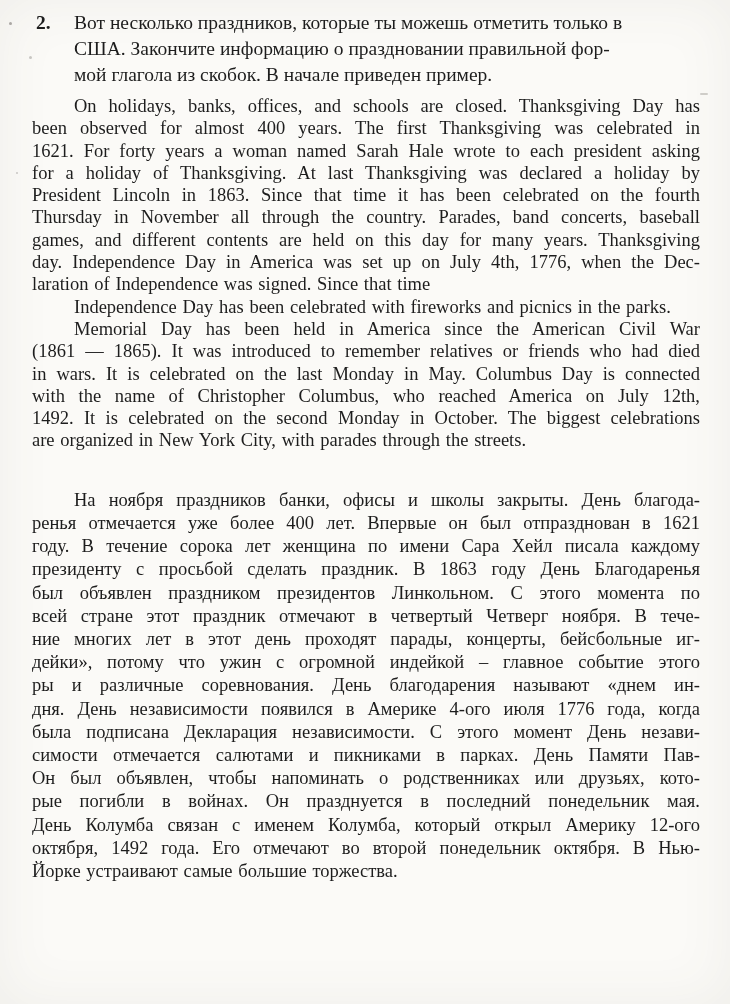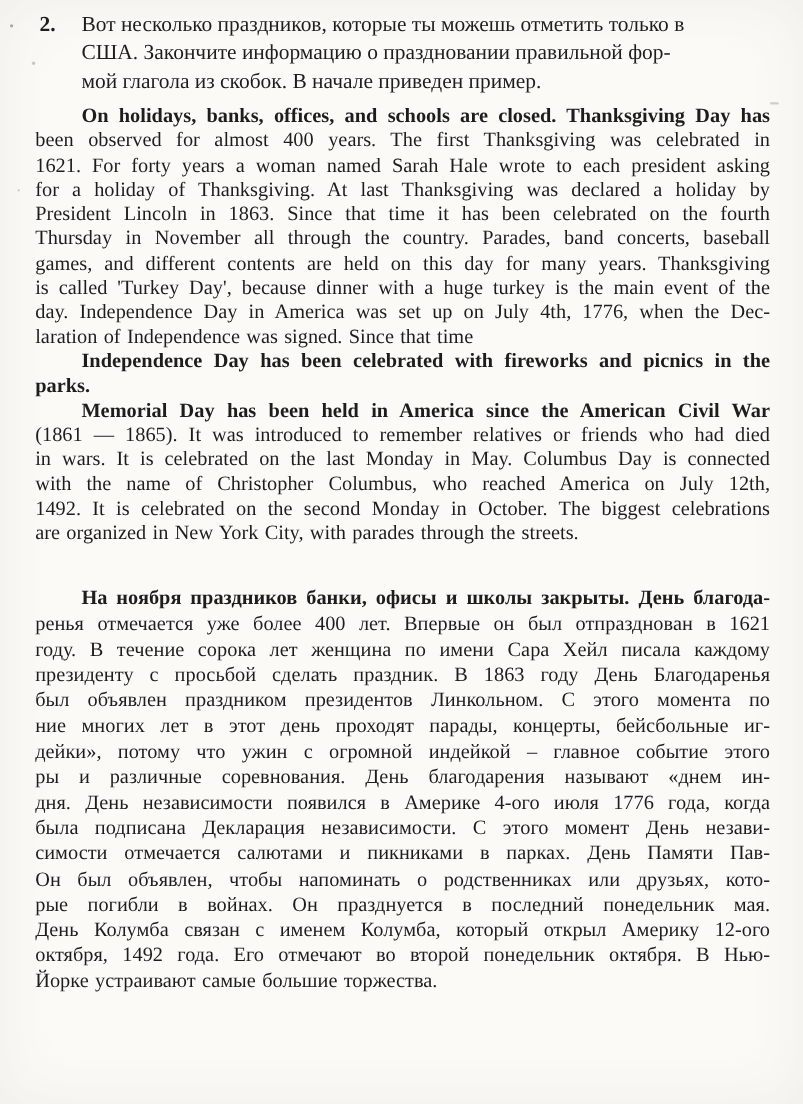--- a/index.html
+++ b/index.html
@@ -42,21 +42,21 @@
   }
   
   .textblock .para { font-size: 18.5px; }
   .english .para { line-height: 22.3px; }
   .russian .para { line-height: 23.2px; }
   .textblock .line {
     text-align: justify;
     text-align-last: justify;
     word-spacing: 0.06em;
   }
-  .textblock .line.first { text-indent: 42px; font-weight: bold; }
+  .textblock .line.first { text-indent: 42px; }
   .textblock .line.last { text-align-last: left; }
   .russian { margin-top: 37px; }
   
   .speckle {
     position: absolute;
     background: #6d6a64;
     border-radius: 50%;
     opacity: 0.55;
   }
   .speck-dash { border-radius: 1px; }
@@ -80,21 +80,20 @@
 
     <div class="textblock english">
         <div class="para">
           <div class="line first">On holidays, banks, offices, and schools are closed. Thanksgiving Day has</div>
           <div class="line">been observed for almost 400 years. The first Thanksgiving was celebrated in</div>
           <div class="line">1621. For forty years a woman named Sarah Hale wrote to each president asking</div>
           <div class="line">for a holiday of Thanksgiving. At last Thanksgiving was declared a holiday by</div>
           <div class="line">President Lincoln in 1863. Since that time it has been celebrated on the fourth</div>
           <div class="line">Thursday in November all through the country. Parades, band concerts, baseball</div>
           <div class="line">games, and different contents are held on this day for many years. Thanksgiving</div>
-          <div class="line">is called 'Turkey Day', because dinner with a huge turkey is the main event of the</div>
           <div class="line">day. Independence Day in America was set up on July 4th, 1776, when the Dec-</div>
           <div class="line last">laration of Independence was signed. Since that time</div>
         </div>
         <div class="para">
           <div class="line first last">Independence Day has been celebrated with fireworks and picnics in the parks.</div>
         </div>
         <div class="para">
           <div class="line first">Memorial Day has been held in America since the American Civil War</div>
           <div class="line">(1861 — 1865). It was introduced to remember relatives or friends who had died</div>
           <div class="line">in wars. It is celebrated on the last Monday in May. Columbus Day is connected</div>
@@ -104,20 +103,21 @@
         </div>
       </div>
 
     <div class="textblock russian">
         <div class="para">
           <div class="line first">На ноября праздников банки, офисы и школы закрыты. День благода-</div>
           <div class="line">ренья отмечается уже более 400 лет. Впервые он был отпразднован в 1621</div>
           <div class="line">году. В течение сорока лет женщина по имени Сара Хейл писала каждому</div>
           <div class="line">президенту с просьбой сделать праздник. В 1863 году День Благодаренья</div>
           <div class="line">был объявлен праздником президентов Линкольном. С этого момента по</div>
+          <div class="line">всей стране этот праздник отмечают в четвертый Четверг ноября. В тече-</div>
           <div class="line">ние многих лет в этот день проходят парады, концерты, бейсбольные иг-</div>
           <div class="line">дейки», потому что ужин с огромной индейкой – главное событие этого</div>
           <div class="line">ры и различные соревнования. День благодарения называют «днем ин-</div>
           <div class="line">дня. День независимости появился в Америке 4-ого июля 1776 года, когда</div>
           <div class="line">была подписана Декларация независимости. С этого момент День незави-</div>
           <div class="line">симости отмечается салютами и пикниками в парках. День Памяти Пав-</div>
           <div class="line">Он был объявлен, чтобы напоминать о родственниках или друзьях, кото-</div>
           <div class="line">рые погибли в войнах. Он празднуется в последний понедельник мая.</div>
           <div class="line">День Колумба связан с именем Колумба, который открыл Америку 12-ого</div>
           <div class="line">октября, 1492 года. Его отмечают во второй понедельник октября. В Нью-</div>

